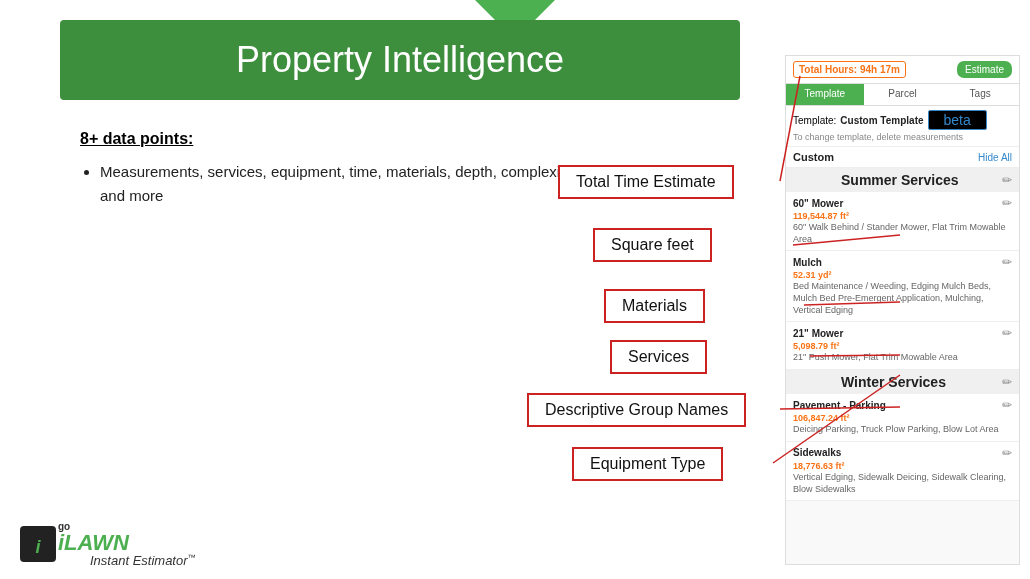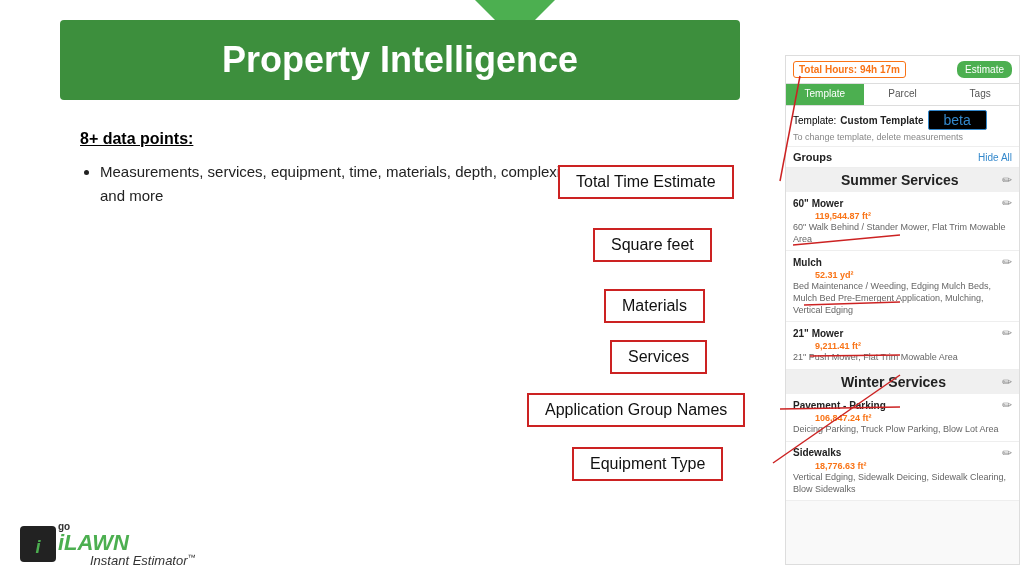--- a/index.html
+++ b/index.html
@@ -34,21 +34,21 @@
       height: 80px;
       background: #3d8f3d;
       border-radius: 4px;
       display: flex;
       align-items: center;
       justify-content: center;
     }
     .header-title {
       color: #ffffff;
       font-size: 36px;
-      font-weight: bold;
+      font-weight: normal;
       text-align: center;
     }
 
     
     .left-content {
       position: absolute;
       top: 130px;
       left: 80px;
       width: 520px;
     }
@@ -236,21 +236,20 @@
       color: #222;
     }
     .service-measurement {
       font-size: 9px;
       color: #444;
       margin: 1px 0;
     }
     .service-measurement .value {
       color: #f97316;
       font-weight: bold;
-      margin-left: 22px;
     }
     .service-desc {
       font-size: 9px;
       color: #666;
       line-height: 1.3;
     }
 
     
     .logo-area {
       position: absolute;
@@ -319,21 +318,21 @@
   <div class="data-points-heading">8+ data points:</div>
   <ul class="bullet-list">
     <li>Measurements, services, equipment, time, materials, depth, complexity, and more</li>
   </ul>
 </div>
 
 <div class="annotation-box" style="top:165px;left:558px;">Total Time Estimate</div>
 <div class="annotation-box" style="top:228px;left:593px;">Square feet</div>
 <div class="annotation-box" style="top:289px;left:604px;">Materials</div>
 <div class="annotation-box" style="top:340px;left:610px;">Services</div>
-<div class="annotation-box" style="top:393px;left:527px;">Application Group Names</div>
+<div class="annotation-box" style="top:393px;left:527px;">Descriptive Group Names</div>
 <div class="annotation-box" style="top:447px;left:572px;">Equipment Type</div>
 
 <div class="right-panel">
 
   <div class="panel-top-bar">
     <span class="total-hours-badge">Total Hours: 94h 17m</span>
     <button class="estimate-btn">Estimate</button>
   </div>
 
   <div class="panel-tabs">
@@ -345,21 +344,21 @@
   <div class="panel-template-row">
     <div class="template-label">
       <span>Template:</span>
       <span class="template-name">Custom Template</span>
       <span class="beta-badge">beta</span>
     </div>
     <div class="template-hint">To change template, delete measurements</div>
   </div>
 
   <div class="panel-groups-header">
-    <span class="groups-label">Groups</span>
+    <span class="groups-label">Custom</span>
     <span class="hide-all-link">Hide All</span>
   </div>
 
   <div class="group-section">
     <div class="group-header">
       <span class="group-header-label">Summer Services</span>
       <span class="edit-icon">✏</span>
     </div>
 
     <div class="service-item">
@@ -383,21 +382,21 @@
       </div>
       <div class="service-desc">Bed Maintenance / Weeding, Edging Mulch Beds, Mulch Bed Pre-Emergent Application, Mulching, Vertical Edging</div>
     </div>
 
     <div class="service-item">
       <div class="service-name-row">
         <span class="service-name">21" Mower</span>
         <span class="edit-icon">✏</span>
       </div>
       <div class="service-measurement">
-        <span class="value">9,211.41 ft²</span>
+        <span class="value">5,098.79 ft²</span>
       </div>
       <div class="service-desc">21" Push Mower, Flat Trim Mowable Area</div>
     </div>
   </div>
 
   <div class="group-section">
     <div class="group-header">
       <span class="group-header-label">Winter Services</span>
       <span class="edit-icon">✏</span>
     </div>

